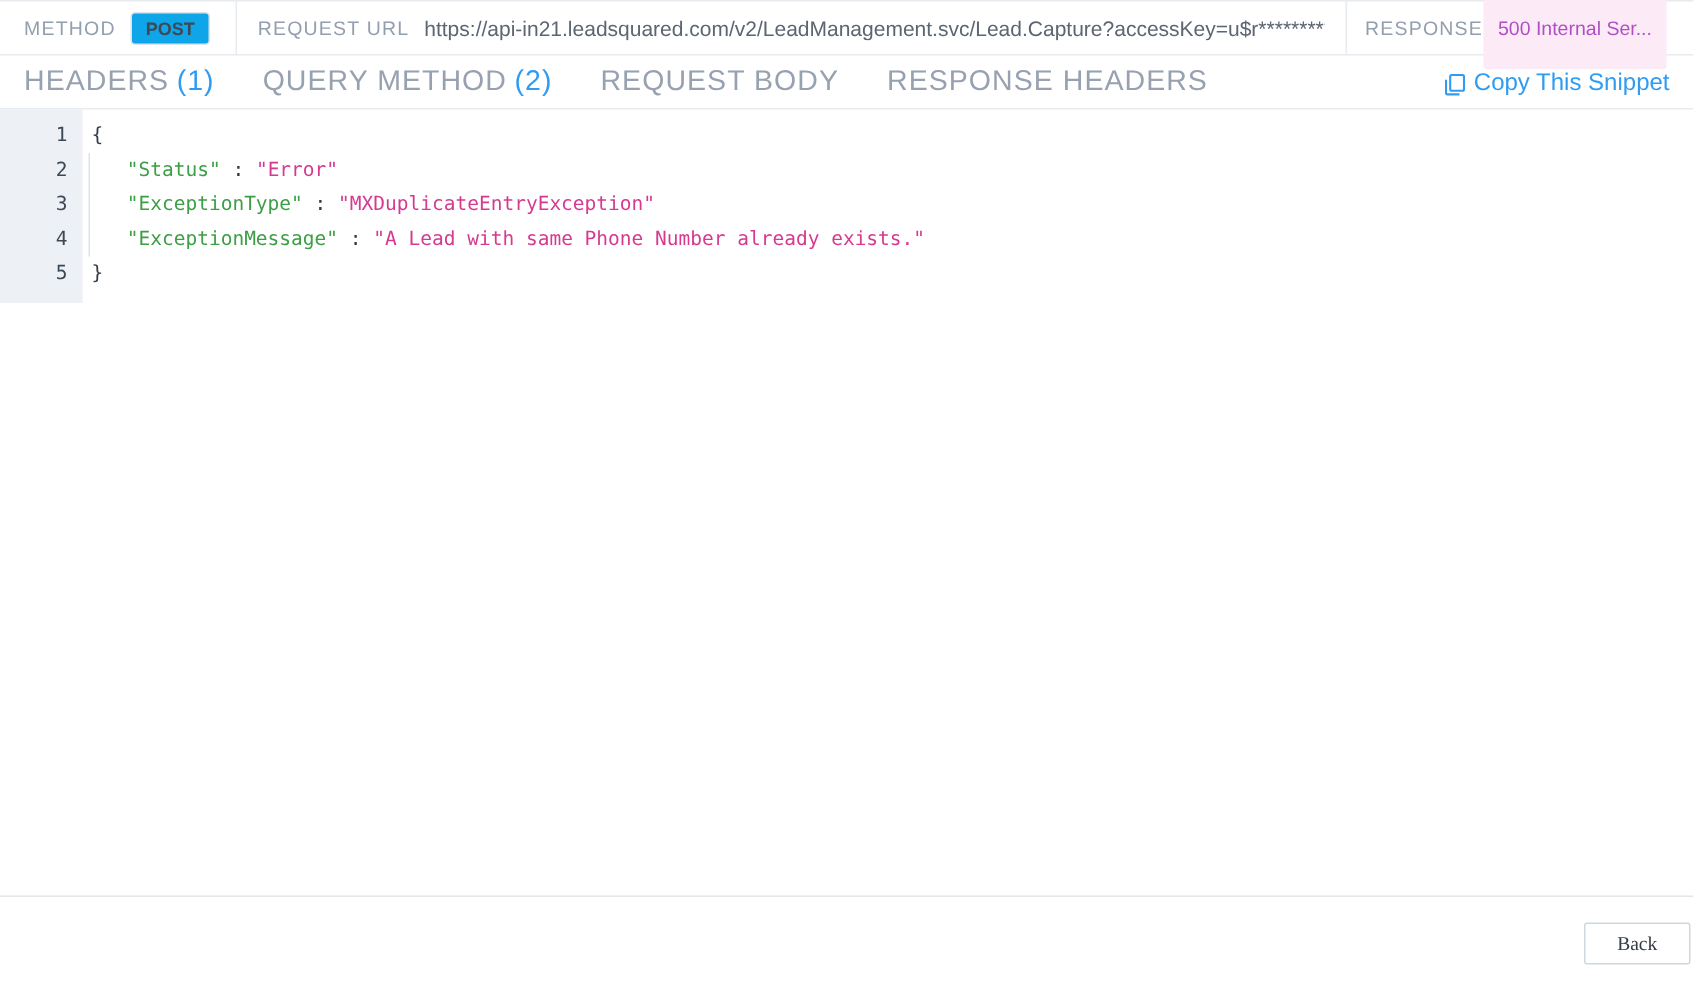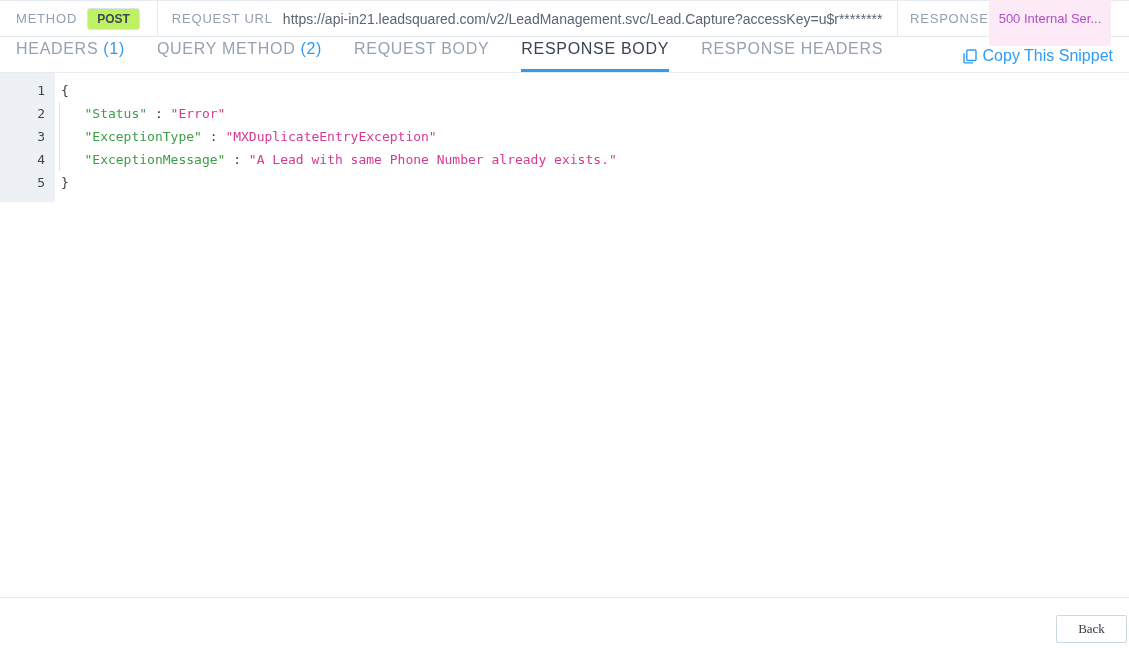--- a/index.html
+++ b/index.html
@@ -13,32 +13,32 @@
   .close-x { position:absolute; right:14px; top:12px; font-size:24px; line-height:24px;
     color:#c8cfda; cursor:pointer; font-weight:400; }
 
   
   .reqbar { height:37px; border-top:1px solid #e7eaee; border-bottom:1px solid #e7eaee;
     display:flex; align-items:stretch; }
   .reqbar .lbl { font-size:13px; color:#939eae; letter-spacing:0.8px; white-space:nowrap; }
   .sec { display:flex; align-items:center; }
   .sec-method { padding:0 17px 0 16px; gap:10px; border-right:1px solid #e7eaee; }
   .pill { font-size:12px; font-weight:700; color:#3e4956; border:1px solid #dde3e9;
-    background:#bef264; border-radius:3px; padding:4px 9px; line-height:1; }
+    background:#0ea5e9; border-radius:3px; padding:4px 9px; line-height:1; }
   .sec-url { flex:1; padding:0 14px; gap:10px; overflow:hidden; }
   .url-text { font-size:14px; color:#5c6572; white-space:nowrap; overflow:hidden; }
   .sec-response { width:232px; padding:0 10px 0 12px; gap:0; border-left:1px solid #e7eaee; }
   .resp-badge { font-size:13px; color:#b14fc6; background:#fceaf7; padding:20px 10px;
     border-radius:2px; white-space:nowrap; max-width:140px; overflow:hidden; }
 
   
   .tabs { height:36px; display:flex; align-items:stretch; padding:0 16px;
     border-bottom:1px solid #e9ecef; }
-  .tab { display:flex; align-items:flex-start; gap:5px; margin-right:32px; cursor:pointer;
-    font-size:16px; letter-spacing:0.7px; color:#97a1b0; border-bottom:3px solid transparent;
+  .tab { display:flex; align-items:center; gap:5px; margin-right:32px; cursor:pointer;
+    font-size:19px; letter-spacing:0.7px; color:#97a1b0; border-bottom:3px solid transparent;
     padding-top:3px; white-space:nowrap; }
   .tab .count { color:#2f9cf3; }
   .tab.active { color:#3b4452; border-bottom-color:#2f9cf3; font-weight:400; }
   .copy-link { margin-left:auto; display:flex; align-items:center; gap:6px; cursor:pointer;
     font-size:16px; color:#2f9cf3; padding-top:3px; }
   .copy-link svg { display:block; }
 
   
   .code-area { display:flex; align-items:flex-start;
     font-family:"DejaVu Sans Mono", monospace; font-size:13px; }
@@ -86,23 +86,20 @@
       <span>HEADERS</span>
       <span class="count">(1)</span>
     </div>
     <div class="tab">
       <span>QUERY METHOD</span>
       <span class="count">(2)</span>
     </div>
     <div class="tab">
       <span>REQUEST BODY</span>
     </div>
-    <div class="tab active">
-      <span>RESPONSE BODY</span>
-    </div>
     <div class="tab">
       <span>RESPONSE HEADERS</span>
     </div>
     <div class="copy-link">
       <span>
         <svg width="14" height="15" viewBox="0 0 14 15" fill="none">
           <rect x="3.8" y="1" width="9.2" height="10.5" rx="1" stroke="#2f9cf3" stroke-width="1.4" fill="none"></rect>
           <path d="M10 13.9 H2 a1 1 0 0 1 -1 -1 V4.2" stroke="#2f9cf3" stroke-width="1.4" fill="none"></path>
         </svg>
       </span>

